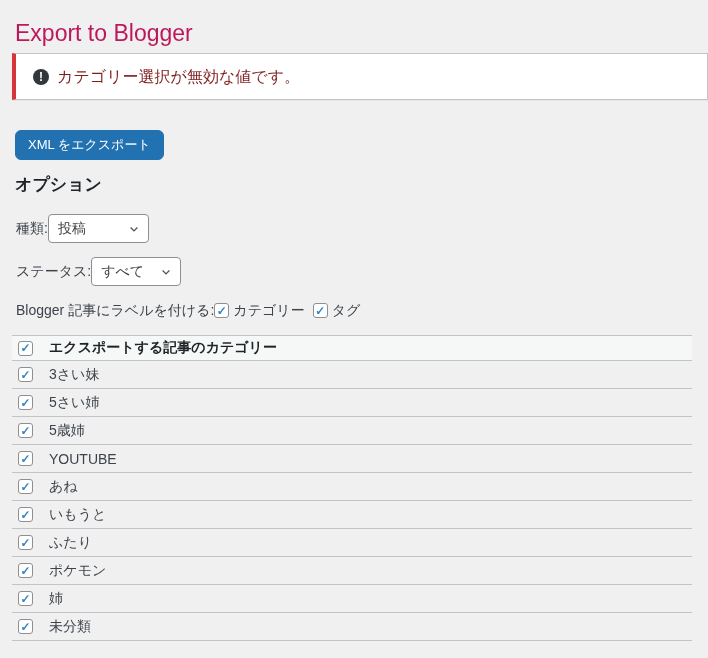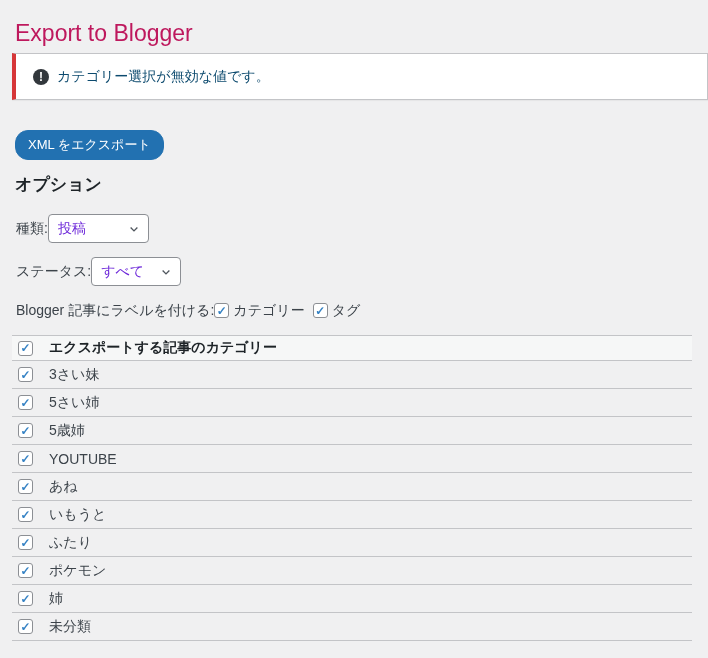--- a/index.html
+++ b/index.html
@@ -44,29 +44,29 @@
     flex: 0 0 auto;
     width: 16px; height: 16px;
     border-radius: 50%;
     background: #32373c;
     color: #fff;
     font-size: 12px;
     font-weight: bold;
     line-height: 16px;
     text-align: center;
   }
-  .notice-text { font-size: 14px; line-height: 17px; color: #0c4a6e; }
+  .notice-text { font-size: 16px; line-height: 17px; color: #7f1d1d; }
 
   
   .btn-primary {
     display: inline-block;
     margin: 30px 13px 0 3px;
     background: #2271b1;
     border: 1px solid #2271b1;
-    border-radius: 13px;
+    border-radius: 6px;
     color: #fff;
     font-size: 13px;
     line-height: 28px;
     height: 30px;
     padding: 0 12px;
     box-sizing: border-box;
     cursor: pointer;
     font-family: "Liberation Sans", sans-serif;
   }
 
@@ -95,21 +95,21 @@
     display: inline-flex;
     align-items: center;
     justify-content: space-between;
     background: #fff;
     border: 1px solid #8c8f94;
     border-radius: 4px;
     height: 29px;
     box-sizing: border-box;
     padding: 0 8px 0 9px;
     font-size: 14px;
-    color: #6d28d9;
+    color: #404040;
     cursor: pointer;
   }
   .select-type   { width: 101px; }
   .select-status { width: 90px; }
   .chevron { display: inline-flex; margin-left: 6px; }
 
   
   .cb {
     display: inline-flex;
     align-items: center;

